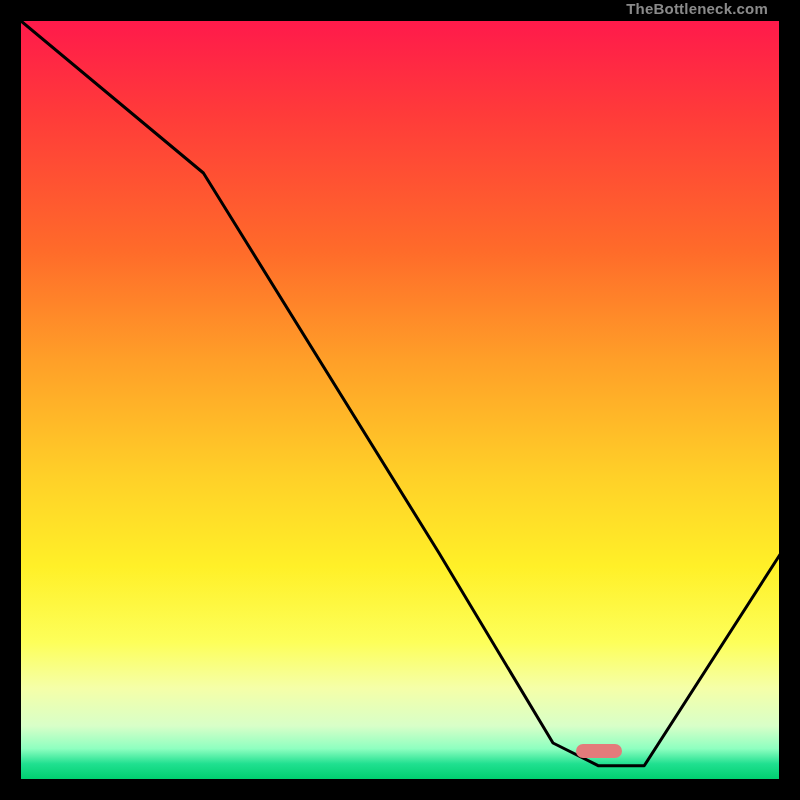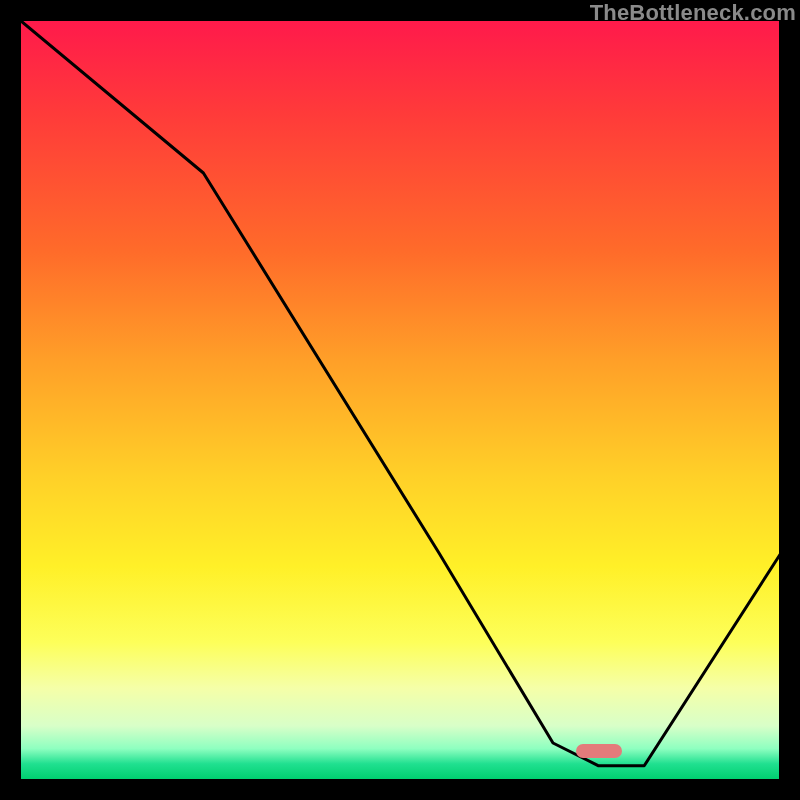--- a/index.html
+++ b/index.html
@@ -51,23 +51,23 @@
   .marker {
     position: absolute;
     width: 46px;
     height: 14px;
     background: #e37b7b;
     border-radius: 7px;
   }
   .watermark {
     position: absolute;
     top: 0px;
-    right: 4px;
+    right: 32px;
     color: #8a8a8a;
-    font-size: 22px;
+    font-size: 15px;
     font-weight: 600;
     letter-spacing: 0.2px;
     user-select: none;
   }
 </style>
 </head>
 <body>
 
 <div class="wrap">
   <div class="watermark">TheBottleneck.com</div>

